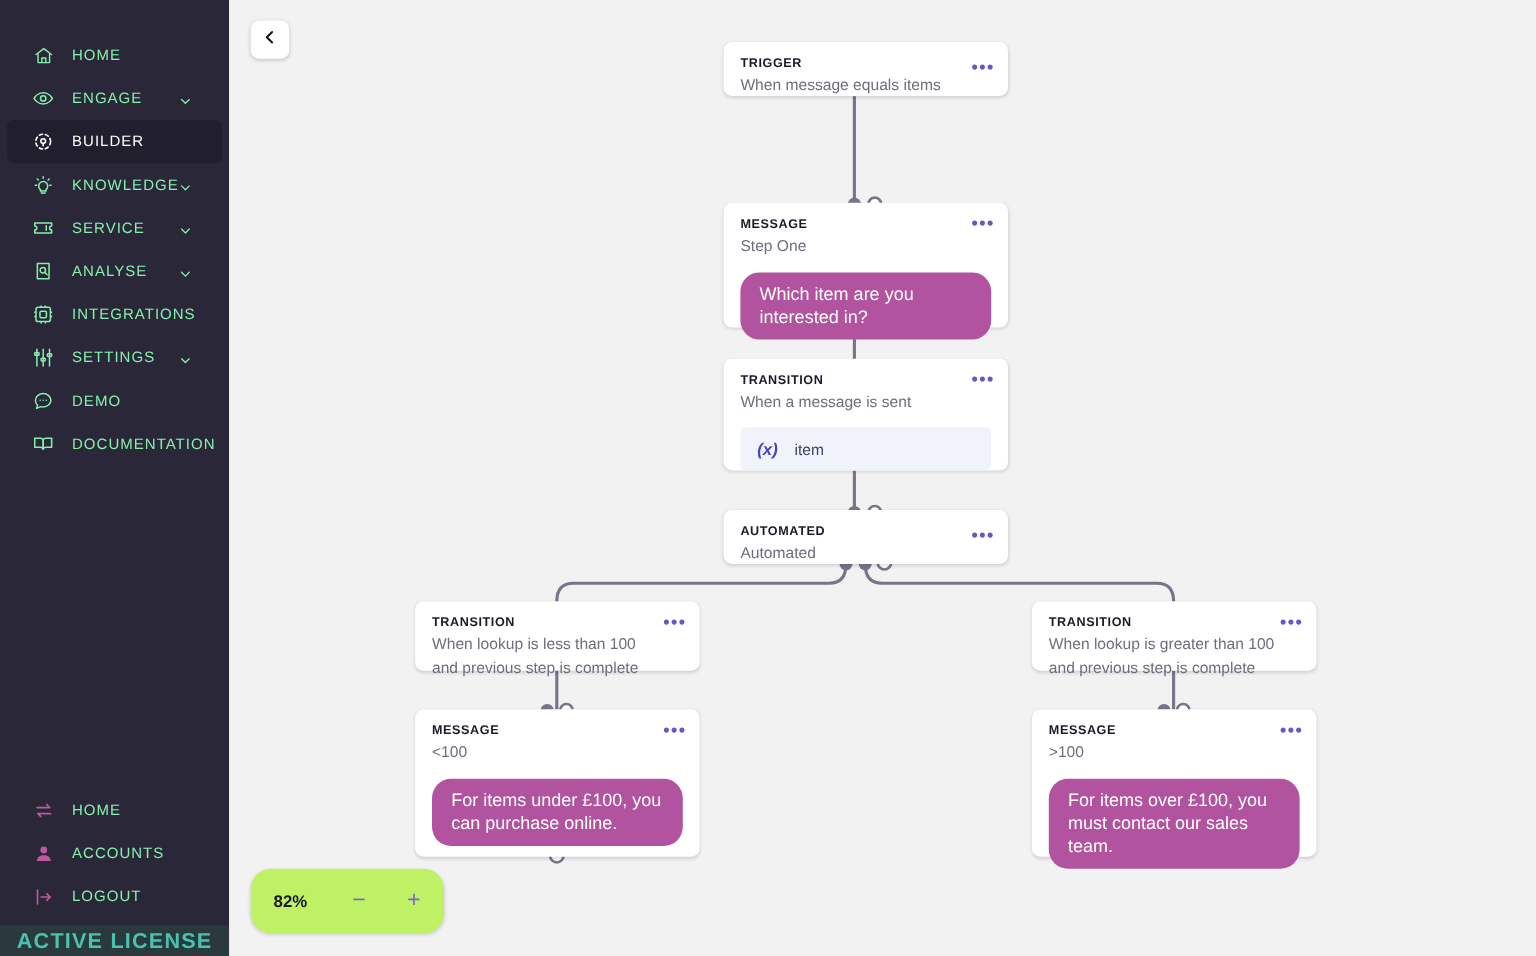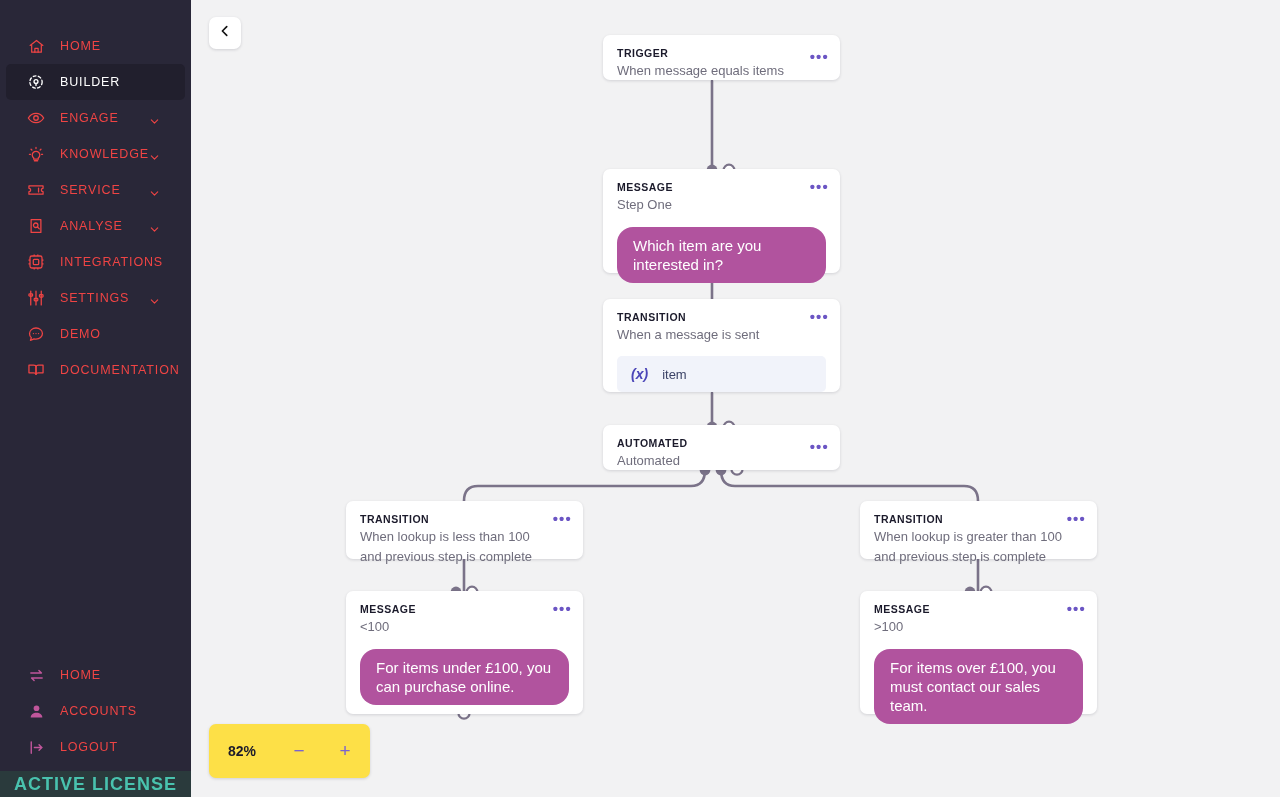--- a/index.html
+++ b/index.html
@@ -17,21 +17,21 @@
     position: absolute; left: 0; top: 0;
     width: 191px; height: 797px;
     background: #292738;
     display: flex; flex-direction: column;
   }
   .nav-top { padding-top: 28px; }
   .nav-item {
     display: flex; align-items: center;
     height: 36px; margin: 0 6px 0 6px;
     padding-left: 20px; border-radius: 5px;
-    color: #ef4444; cursor: pointer;
+    color: #86efac; cursor: pointer;
     position: relative;
   }
   .nav-item.active { background: #211f2d; color: #ffffff; }
   .nav-item .ico {
     width: 20px; height: 20px; margin-right: 14px;
     display: flex; align-items: center; justify-content: center;
     flex: 0 0 20px;
   }
   .nav-item .ico svg { display: block; }
   .nav-label {
@@ -110,22 +110,22 @@
   }
   .varchip .vx {
     color: #4b45b8; font-weight: bold;
     font-style: italic; font-size: 14px;
   }
   .varchip .vn { color: #3b4266; font-size: 13px; }
 
   
   #zoom-ctl {
     position: absolute; left: 18px; bottom: 19px;
-    width: 161px; height: 54px; background: #fde047;
-    border-radius: 7px; box-shadow: 0 1px 3px rgba(30,28,50,.16);
+    width: 161px; height: 54px; background: #bef264;
+    border-radius: 17px; box-shadow: 0 1px 3px rgba(30,28,50,.16);
     display: flex; align-items: center;
   }
   #zoom-ctl .pct {
     font-size: 14px; font-weight: bold; color: #1b1a2b;
     margin-left: 19px; width: 44px;
   }
   #zoom-ctl .zb {
     width: 34px; height: 100%;
     display: flex; align-items: center; justify-content: center;
     color: #7a63cf; font-size: 19px; cursor: pointer;
@@ -147,44 +147,44 @@
           <svg width="17" height="17" viewBox="0 0 24 24" fill="none" stroke="currentColor" stroke-width="1.7" stroke-linecap="round" stroke-linejoin="round">
               <path d="M3 10.5 12 3.5l9 7"></path>
               <path d="M5.2 10.2V20h13.6v-9.8"></path>
               <path d="M9.7 20v-5.3h4.6V20"></path>
             </svg>
         </span>
         <span class="nav-label">HOME</span>
       </div>
 
 
+      <div class="nav-item">
+        <span class="ico">
+          <svg width="18" height="18" viewBox="0 0 24 24" fill="none" stroke="currentColor" stroke-width="1.7">
+              <path d="M1.8 12S5.5 5.8 12 5.8 22.2 12 22.2 12 18.5 18.2 12 18.2 1.8 12 1.8 12Z"></path>
+              <circle cx="12" cy="12" r="3"></circle>
+            </svg>
+        </span>
+        <span class="nav-label">ENGAGE</span>
+        <span class="chev">
+          <svg width="11" height="11" viewBox="0 0 24 24" fill="none" stroke="currentColor" stroke-width="2.4" stroke-linecap="round" stroke-linejoin="round">
+              <path d="m5 8.5 7 7 7-7"></path>
+            </svg>
+        </span>
+      </div>
+
       <div class="nav-item active">
         <span class="ico">
           <svg width="18" height="18" viewBox="0 0 24 24" fill="none" stroke="currentColor" stroke-width="1.8" stroke-linecap="round">
               <circle cx="12" cy="12" r="8.2" stroke-dasharray="3.6 3.2"></circle>
               <circle cx="12" cy="11.4" r="2.6"></circle>
               <path d="M12 14v2.6"></path>
             </svg>
         </span>
         <span class="nav-label">BUILDER</span>
-      </div>
-
-      <div class="nav-item">
-        <span class="ico">
-          <svg width="18" height="18" viewBox="0 0 24 24" fill="none" stroke="currentColor" stroke-width="1.7">
-              <path d="M1.8 12S5.5 5.8 12 5.8 22.2 12 22.2 12 18.5 18.2 12 18.2 1.8 12 1.8 12Z"></path>
-              <circle cx="12" cy="12" r="3"></circle>
-            </svg>
-        </span>
-        <span class="nav-label">ENGAGE</span>
-        <span class="chev">
-          <svg width="11" height="11" viewBox="0 0 24 24" fill="none" stroke="currentColor" stroke-width="2.4" stroke-linecap="round" stroke-linejoin="round">
-              <path d="m5 8.5 7 7 7-7"></path>
-            </svg>
-        </span>
       </div>
 
       <div class="nav-item">
         <span class="ico">
           <svg width="18" height="18" viewBox="0 0 24 24" fill="none" stroke="currentColor" stroke-width="1.7" stroke-linecap="round">
               <path d="M12 3.2v1.6M5.4 5.6l1.1 1.1M18.6 5.6l-1.1 1.1M3.2 12.4h1.5M19.3 12.4h1.5"></path>
               <path d="M9 17.4a5 5 0 1 1 6 0v1.4H9Z"></path>
               <path d="M9.8 21h4.4"></path>
             </svg>
         </span>

